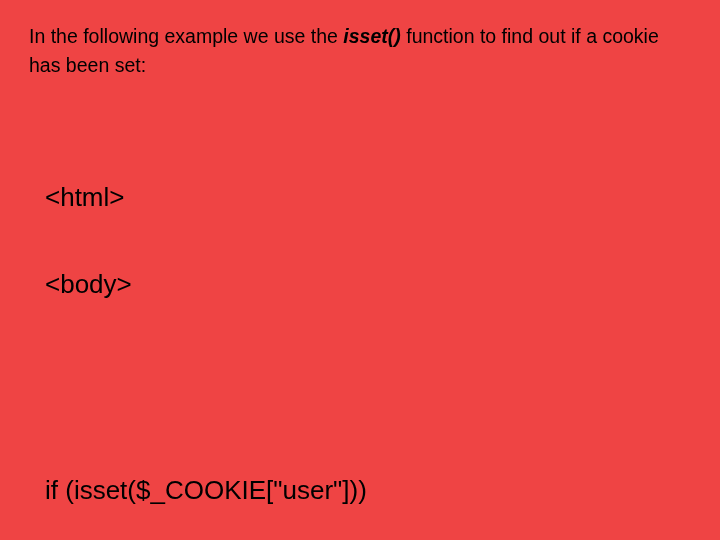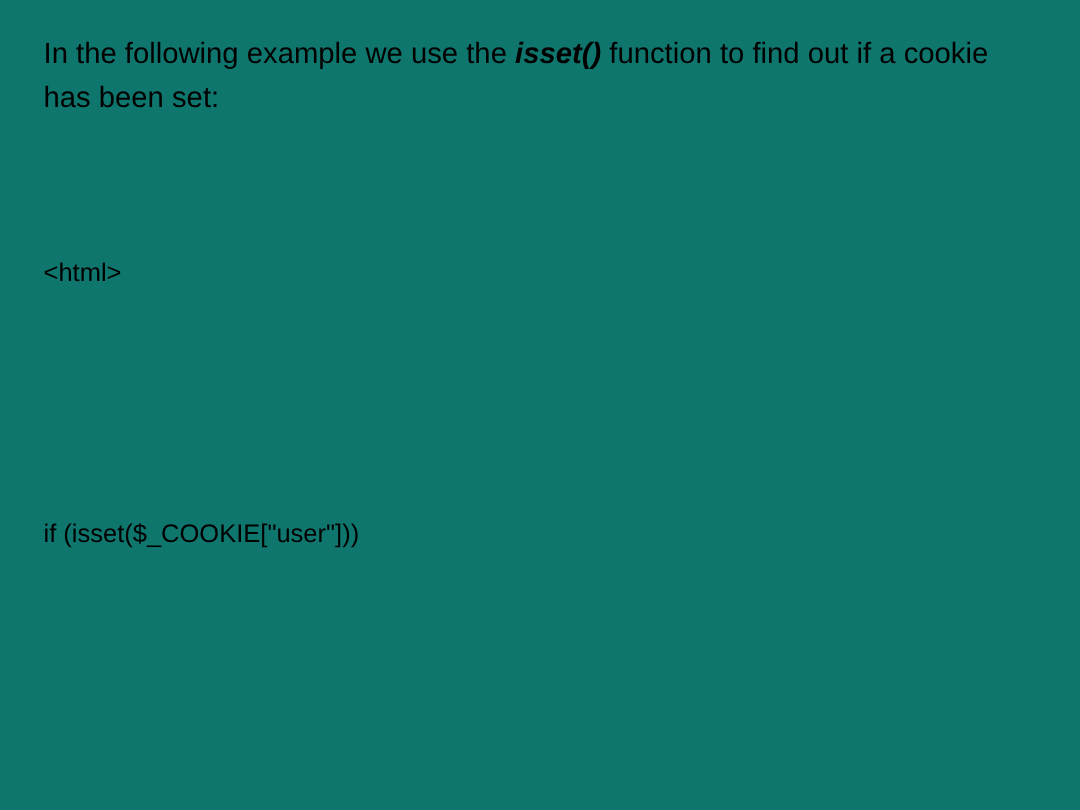--- a/index.html
+++ b/index.html
@@ -34,47 +34,48 @@
     color: #000000;
     margin: 0;
     width: 655px;
     white-space: normal;
   }
   .intro .fn {
     font-style: italic;
     font-weight: 600;
   }
   .code-block {
-    margin: 0;
+    margin: 16px;
     padding: 0;
     font-family: "Liberation Sans", "DejaVu Sans", sans-serif;
-    font-size: 17px;
+    font-size: 26px;
     line-height: 29px;
     color: #000000;
     white-space: pre;
   }
   .code-line {
     white-space: pre;
     display: block;
     height: 29px;
   }
   .blank { display: block; height: 29px; }
 </style>
 </head>
 <body style="background: rgb(255, 255, 255);">
 
-<div class="slide" style="background: #0f766e;">
+<div class="slide" style="background: #ef4444;">
   <div class="content">
 
     <p class="intro"><span>In the following example we use the </span><span class="fn">isset()</span><span> function to find out if a cookie has been set:</span></p>
 
     <div class="blank"></div>
 
     <div class="code-block">
       <span class="code-line">&lt;html&gt;</span>
+      <span class="code-line">&lt;body&gt;</span>
     </div>
 
     <div class="blank"></div>
 
     <div class="code-block">
       <span class="code-line">if (isset($_COOKIE["user"]))</span>
       
       
       
       

